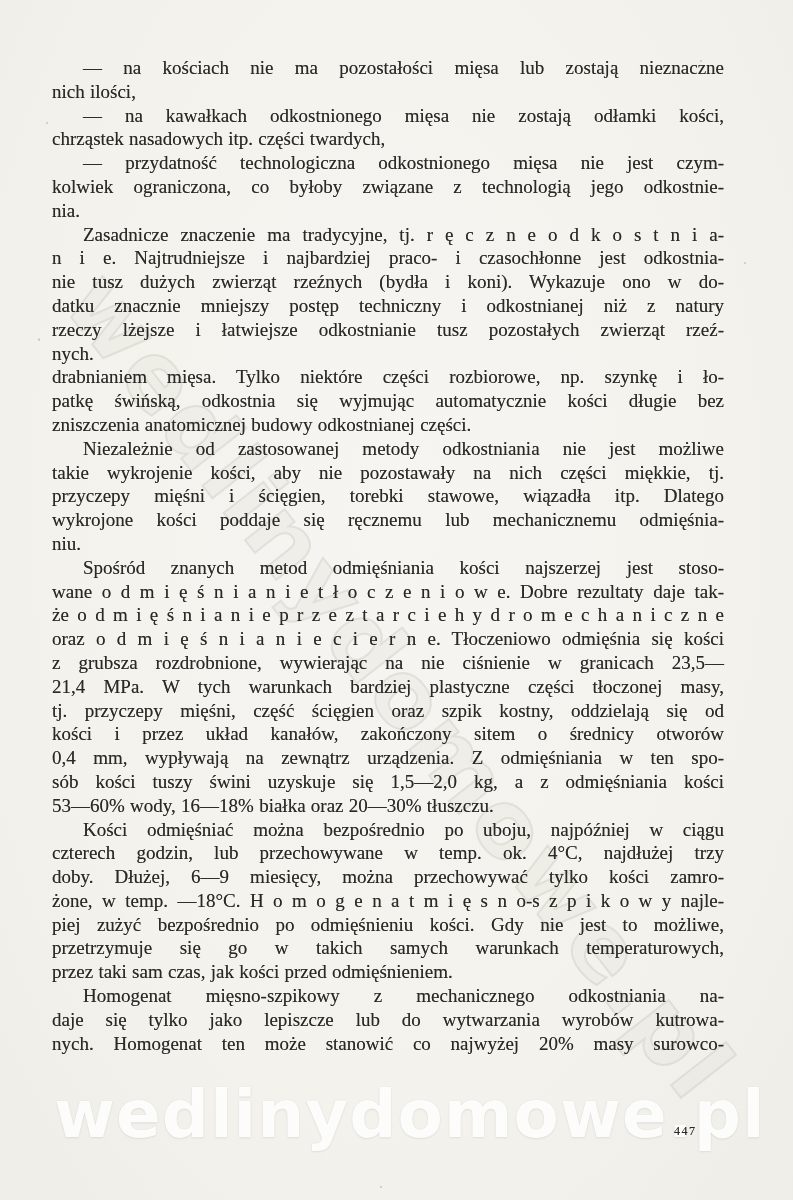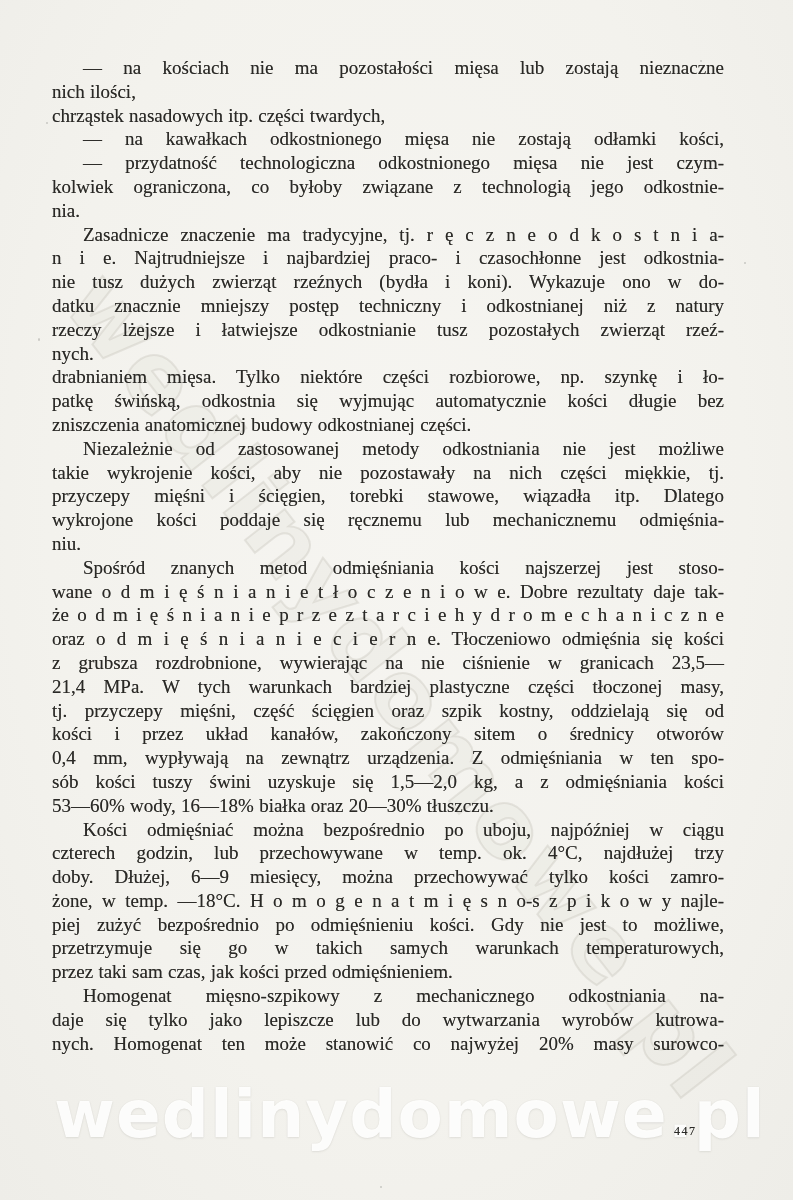--- a/index.html
+++ b/index.html
@@ -95,22 +95,22 @@
 <div class="page">
 
   <div class="wm-diag">wedlinydomowe.pl</div>
 
   <main class="text-block">
       <div class="para">
         <div class="line ind">— na kościach nie ma pozostałości mięsa lub zostają nieznaczne</div>
         <div class="line last">nich ilości,</div>
       </div>
       <div class="para">
+        <div class="line ind">— na kawałkach odkostnionego mięsa nie zostają odłamki kości,</div>
         <div class="line last">chrząstek nasadowych itp. części twardych,</div>
-        <div class="line ind">— na kawałkach odkostnionego mięsa nie zostają odłamki kości,</div>
       </div>
       <div class="para">
         <div class="line ind">— przydatność technologiczna odkostnionego mięsa nie jest czym-</div>
         <div class="line">kolwiek ograniczona, co byłoby związane z technologią jego odkostnie-</div>
         <div class="line last">nia.</div>
       </div>
       <div class="para">
         <div class="line ind">Zasadnicze znaczenie ma tradycyjne, tj. r&nbsp;ę&nbsp;c&nbsp;z&nbsp;n&nbsp;e o&nbsp;d&nbsp;k&nbsp;o&nbsp;s&nbsp;t&nbsp;n&nbsp;i&nbsp;a-</div>
         <div class="line">n&nbsp;i&nbsp;e. Najtrudniejsze i najbardziej praco- i czasochłonne jest odkostnia-</div>
         <div class="line">nie tusz dużych zwierząt rzeźnych (bydła i koni). Wykazuje ono w do-</div>

